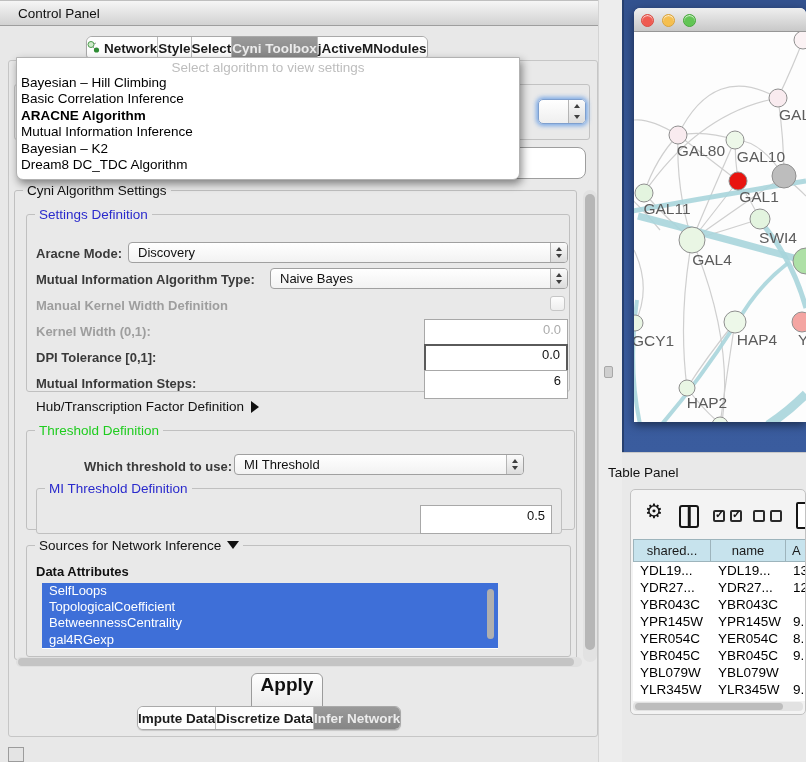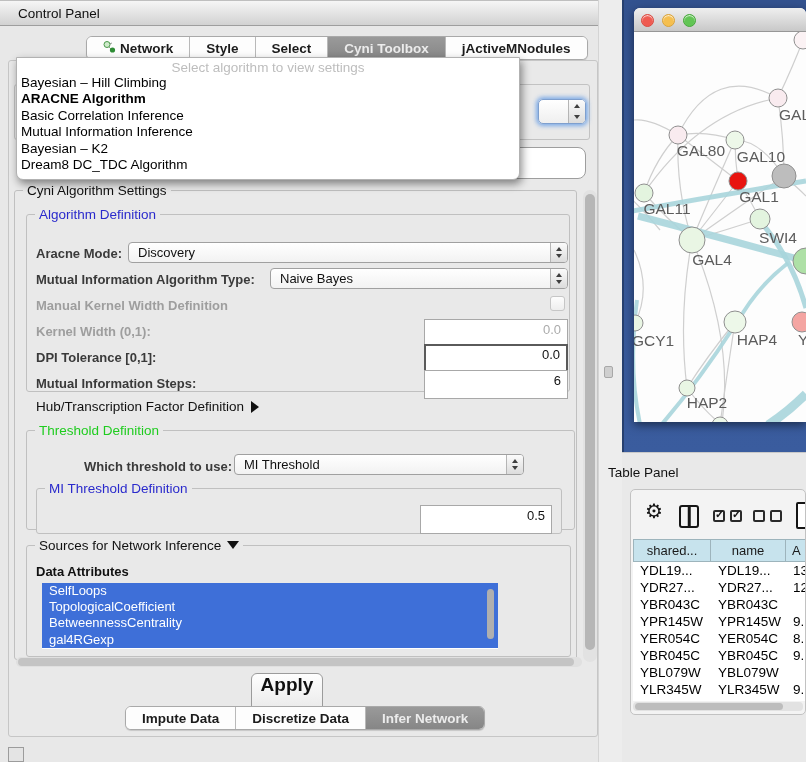--- a/index.html
+++ b/index.html
@@ -11,26 +11,26 @@
   .cp-titlebar { position:absolute; left:0; top:6; width:627px; height:26px;
     background:linear-gradient(#F6F6F6,#D2D2D2); border-top:1px solid #BFBFBF;
     border-bottom:1px solid #9E9E9E; }
   .cp-title { position:absolute; left:18px; top:5px; font-size:13.5px; color:#111; }
   .cp-float { position:absolute; left:600px; top:8px; width:10px; height:10px;
     border:1.6px solid #222; }
   .cp-close { position:absolute; left:616px; top:3px; font-size:13px; font-weight:bold; color:#111; }
 
   .seg-tabs { position:absolute; display:flex; border:1px solid #A9A9A9; border-radius:6px;
     overflow:hidden; background:#FCFCFC; box-shadow:0 1px 1px rgba(0,0,0,.15); }
-  .seg-tab { display:flex; align-items:center; gap:4px; padding:0 16px; height:22px;
+  .seg-tab { display:flex; align-items:center; gap:4px; padding:0 0; height:22px;
     font-size:13.5px; font-weight:bold; color:#1C1C1C; border-left:1px solid #B9B9B9; background:#FDFDFD; }
   .seg-tab:first-child { border-left:none; }
   .seg-tab.selected { background:linear-gradient(#9A9A9A,#868686); color:#ECECEC; }
   #cp-tabs { left:86px; top:36px; }
-  #cp-bottom-tabs { left:125px; top:706px; }
+  #cp-bottom-tabs { left:137px; top:706px; }
 
   .cp-body { position:absolute; left:8px; top:60px; width:590px; height:677px;
     border:1px solid #C6C6C6; border-radius:3px; background:#E9E9E9; }
 
   
   .frag-group { position:absolute; left:14px; top:84px; width:576px; height:56px;
     border:1px solid #C2C2C2; border-radius:3px; }
   .frag-combo-blue { position:absolute; left:538px; top:99px; width:48px; height:25px;
     background:linear-gradient(#FFF,#EFEFEF); border:1px solid #7E9FCE; border-radius:5px;
     box-shadow:0 0 4px 2px rgba(90,150,230,.75); }
@@ -204,34 +204,34 @@
       <span class="tri-up"></span>
         <span class="tri-down"></span>
     </span>
   </div>
   <div class="frag-combo2"></div>
 
   <div class="popup">
     <div class="popup-placeholder">Select algorithm to view settings</div>
     <div id="popup-items">
         <div class="popup-item">Bayesian – Hill Climbing</div>
+        <div class="popup-item">Basic Correlation Inference</div>
         <div class="popup-item hl">ARACNE Algorithm</div>
-        <div class="popup-item">Basic Correlation Inference</div>
         <div class="popup-item">Mutual Information Inference</div>
         <div class="popup-item">Bayesian – K2</div>
         <div class="popup-item">Dream8 DC_TDC Algorithm</div>
       </div>
   </div>
 
   <div class="group" style="left:14px; top:190px; width:563px; height:470px;">
     <span class="group-title">Cyni Algorithm Settings</span>
   </div>
 
   <div class="group" style="left:26px; top:214px; width:544px; height:178px;">
-    <span class="group-title t-blue">Algorithm Definition</span>
+    <span class="group-title t-blue">Settings Definition</span>
   </div>
   <span class="lbl" style="left:36px; top:246px;">Aracne Mode:</span>
   <div class="combo" style="left:128px; top:242px; width:440px;">
     <span>Discovery</span>
     <span class="arrows">
         <span class="tri-up"></span>
         <span class="tri-down"></span>
       </span>
   </div>
   <span class="lbl" style="left:36px; top:272px;">Mutual Information Algorithm Type:</span>

